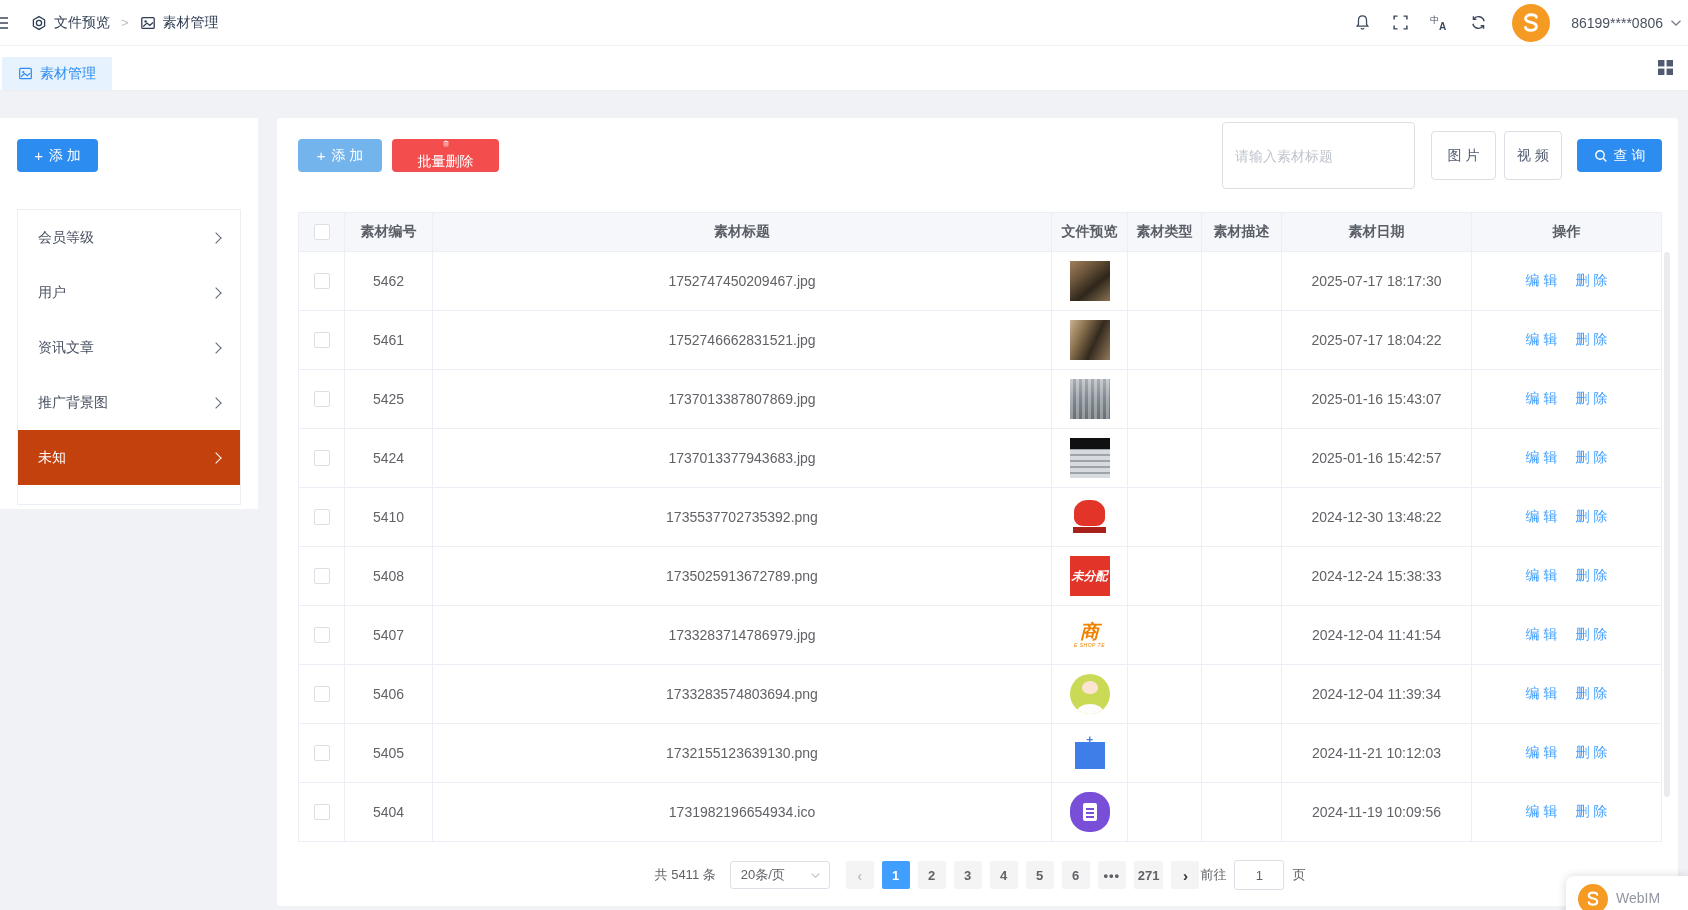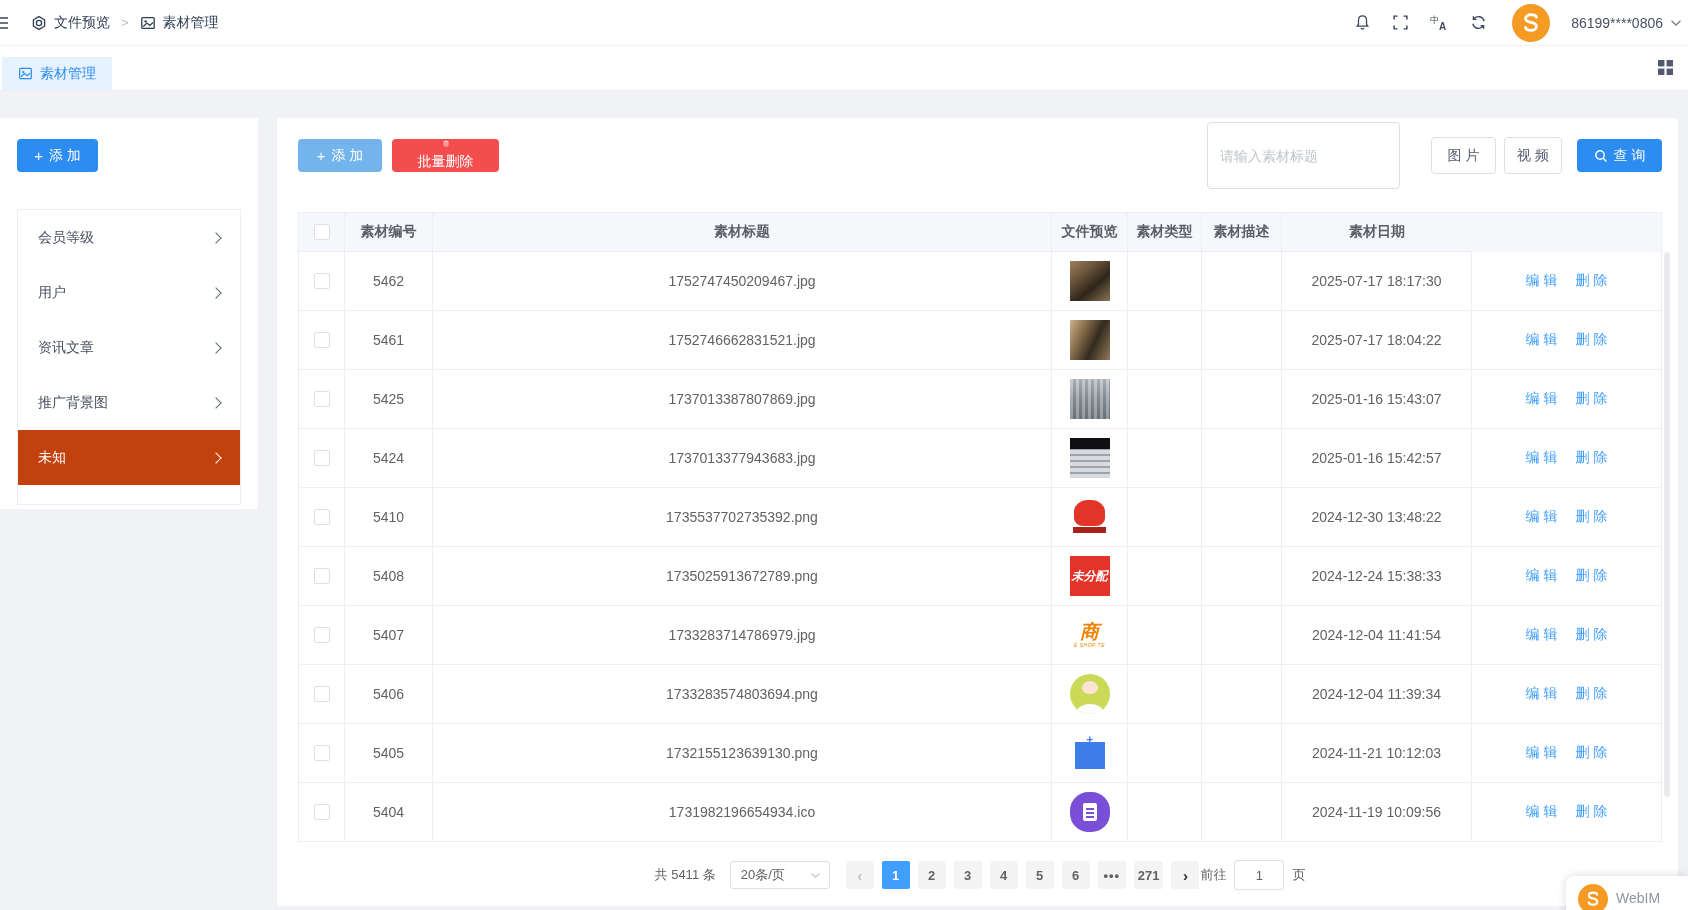--- a/index.html
+++ b/index.html
@@ -37,23 +37,23 @@
   .mitem.active{background:#c2410c;color:#fff;}
   .mitem.active .chev{border-color:#fff;}
   .side-menu .pad{height:19px;}
 
   
   .card{flex:1;margin-left:19px;height:788px;background:#fff;border-radius:4px;box-sizing:border-box;padding:21px 16px 0 21px;position:relative;}
   .toolbar{display:flex;align-items:center;height:33px;}
   .btn-add-main{width:84px;height:33px;background:#74b4ec;color:#fff;margin-right:10px;}
   .btn-del{width:107px;height:33px;background:#f34d4d;color:#fff;flex-direction:column;}
   .spacer{flex:1;}
-  .search{width:167px;height:31px;border:1px solid #dcdfe6;border-radius:4px;padding:17px 12px;font-size:14px;color:#606266;outline:none;margin-right:31px;font-family:inherit;}
+  .search{width:167px;height:31px;border:1px solid #dcdfe6;border-radius:4px;padding:17px 12px;font-size:14px;color:#606266;outline:none;margin-right:16px;font-family:inherit;}
   .search::placeholder{color:#bfc4cc;}
-  .btn-plain{height:37px;background:#fff;border:1px solid #dcdfe6;color:#515a6e;}
+  .btn-plain{height:49px;background:#fff;border:1px solid #dcdfe6;color:#515a6e;}
   .btn-pic{width:65px;margin-right:8px;}
   .btn-vid{width:58px;margin-right:15px;}
   .btn-query{width:85px;height:33px;background:#2d8cf0;color:#fff;}
 
   
   .table{margin-top:40px;border:1px solid #ebeef5;border-bottom:none;}
   .thead,.trow{display:grid;grid-template-columns:46px 88px 1fr 76px 74px 80px 190px 189px;}
   .th,.td{display:flex;align-items:center;justify-content:center;border-right:1px solid #ebeef5;border-bottom:1px solid #ebeef5;box-sizing:border-box;overflow:hidden;}
   .th:last-child,.td:last-child{border-right:none;}
   .thead{background:#f5f7fa;height:39px;}
@@ -271,20 +271,21 @@
         <div class="thead">
           <div class="th">
               <span class="cb"></span>
             </div>
           <div class="th">素材编号</div>
           <div class="th">素材标题</div>
           <div class="th">文件预览</div>
           <div class="th">素材类型</div>
           <div class="th">素材描述</div>
           <div class="th">素材日期</div>
+          <div class="th">操作</div>
         </div>
         <div id="tbody">
             <div class="trow">
               <div class="td">
                 <span class="cb"></span>
               </div>
               <div class="td">5462</div>
               <div class="td">1752747450209467.jpg</div>
               <div class="td">
                 <div class="thumb t-photo-desk"></div>

